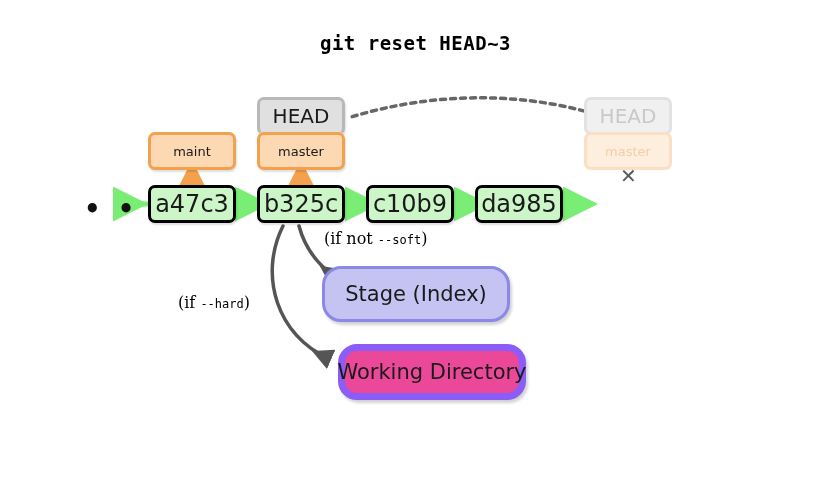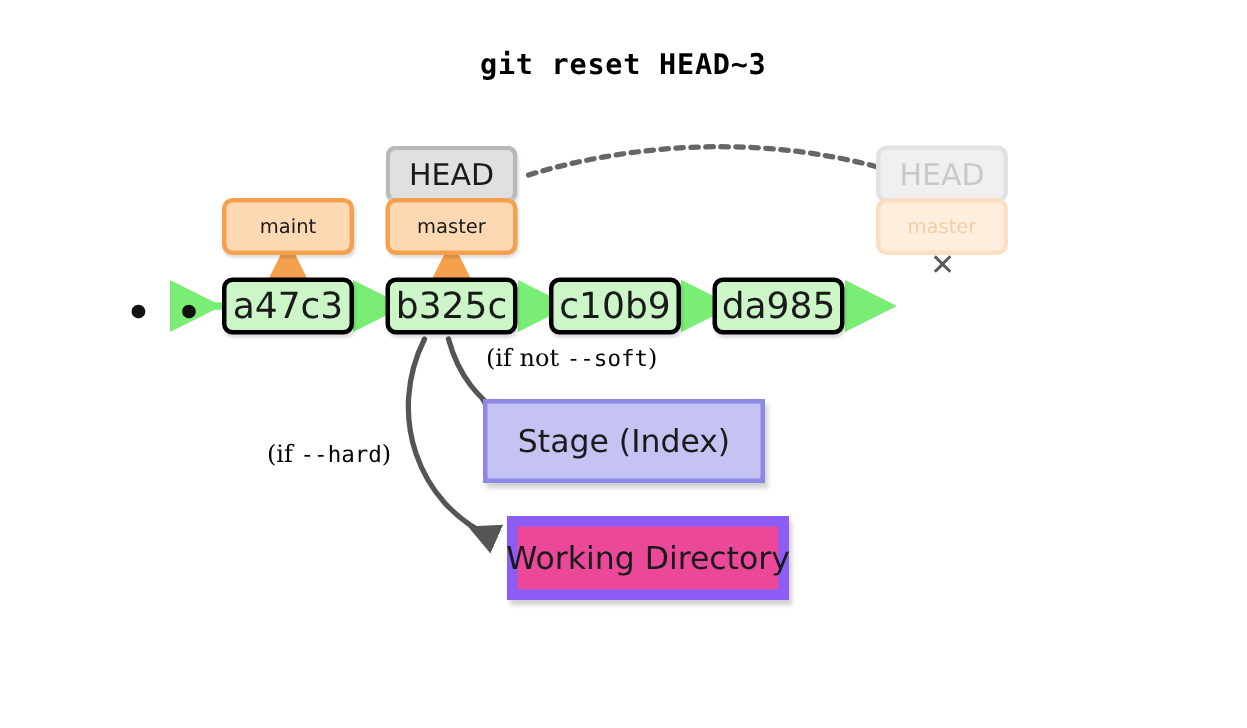--- a/index.html
+++ b/index.html
@@ -95,21 +95,21 @@
   }
   .ghost.label-branch {
     background: #fdeedd;
     border-color: #fadfc4;
     color: #f3cfa8;
   }
 
   
   .area-box {
     height: 56px;
-    border-radius: 0;
+    border-radius: 19px;
     font-size: 21px;
     color: #1a1a1a;
     box-shadow: 2px 3px 3px rgba(0,0,0,0.18);
   }
   .area-stage {
     background: #c5c3f2;
     border: 3px solid #8d87e8;
   }
   .area-work {
     background: #ec4899;
@@ -131,21 +131,21 @@
   .annot {
     position: absolute;
     white-space: nowrap;
     font-family: "DejaVu Serif", serif;
     font-size: 16px;
     color: #000000;
     line-height: 1;
   }
   .annot .mono {
     font-family: "DejaVu Sans Mono", monospace;
-    font-size: 15px;
+    font-size: 12px;
   }
 
   
   .xmark {
     position: absolute;
     font-family: "DejaVu Sans", sans-serif;
     font-size: 20px;
     color: #5a5a5a;
     line-height: 1;
   }

